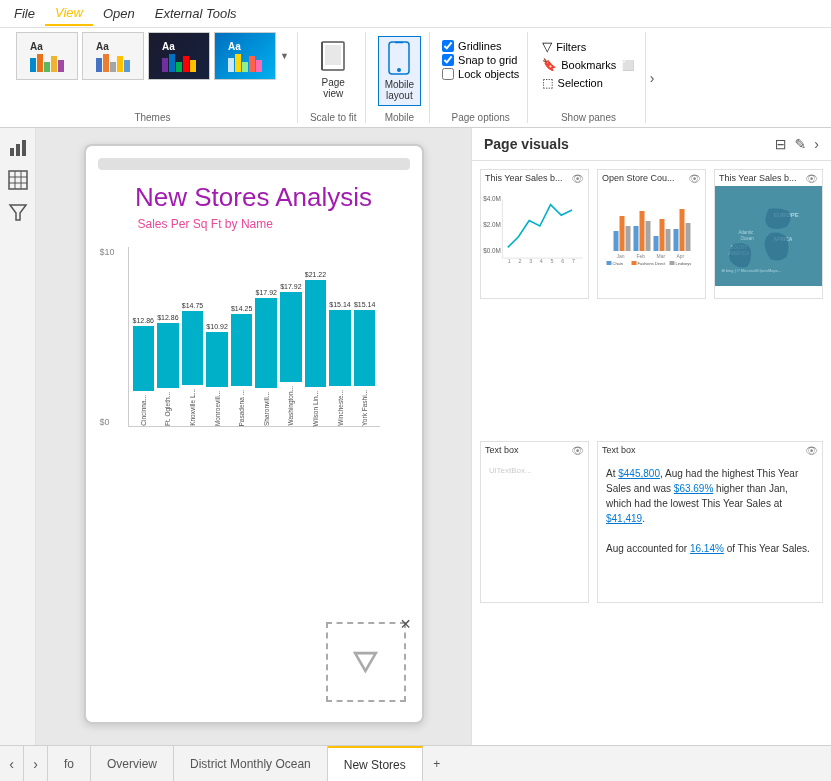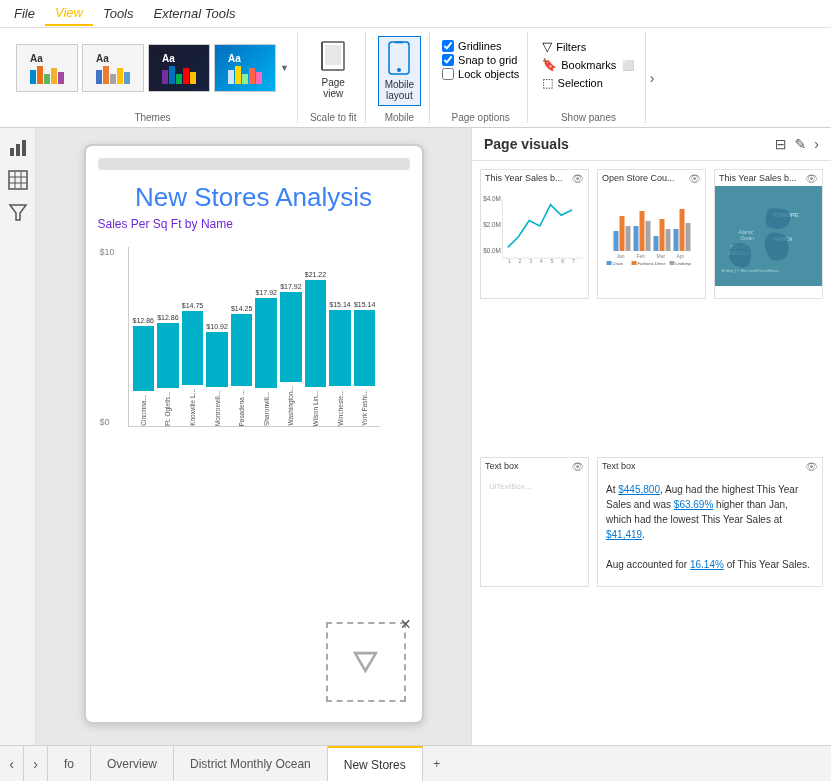--- a/index.html
+++ b/index.html
@@ -8,21 +8,21 @@
     
     .menu-bar { display: flex; align-items: center; background: #fff; border-bottom: 1px solid #e0e0e0; height: 28px; padding: 0 4px; }
     .menu-item { padding: 4px 10px; font-size: 13px; cursor: pointer; color: #333; font-style: italic; }
     .menu-item.active { color: #ffc000; border-bottom: 2px solid #ffc000; }
 
     
     .ribbon { background: #fff; border-bottom: 1px solid #d0d0d0; display: flex; align-items: stretch; padding: 4px 8px; gap: 4px; min-height: 100px; }
     .ribbon-group { display: flex; flex-direction: column; align-items: center; border-right: 1px solid #e0e0e0; padding: 0 8px; gap: 4px; }
     .ribbon-group:last-child { border-right: none; }
     .ribbon-group-label { font-size: 10px; color: #666; margin-top: auto; padding-top: 2px; }
-    .ribbon-row { display: flex; align-items: center; gap: 4px; margin-top: 12px; }
+    .ribbon-row { display: flex; align-items: center; gap: 4px; }
     .theme-btn { width: 62px; height: 48px; border: 1px solid #ccc; cursor: pointer; display: flex; align-items: center; justify-content: center; font-size: 10px; background: #f9f9f9; }
     .theme-dark { background: linear-gradient(135deg, #1a1a2e 0%, #16213e 100%); color: white; }
     .ribbon-btn { display: flex; flex-direction: column; align-items: center; padding: 4px 6px; cursor: pointer; font-size: 10px; color: #333; border: 1px solid transparent; min-width: 40px; }
     .ribbon-btn.active { background: #e8f0fe; border-color: #0078d4; }
     .ribbon-btn-icon { font-size: 22px; line-height: 1; }
     .ribbon-checkbox-group { display: flex; flex-direction: column; gap: 2px; }
     .ribbon-checkbox { display: flex; align-items: center; gap: 4px; font-size: 11px; cursor: pointer; }
     .ribbon-checkbox input { width: 12px; height: 12px; }
     .show-panes-group { display: flex; flex-direction: column; gap: 2px; }
     .show-pane-item { display: flex; align-items: center; gap: 4px; font-size: 11px; cursor: pointer; padding: 1px 2px; }
@@ -34,22 +34,22 @@
 
     
     .left-sidebar { width: 36px; background: #f3f3f3; border-right: 1px solid #e0e0e0; display: flex; flex-direction: column; align-items: center; padding: 8px 0; gap: 8px; }
     .sidebar-icon { width: 24px; height: 24px; display: flex; align-items: center; justify-content: center; cursor: pointer; color: #555; font-size: 14px; }
 
     
     .canvas-area { flex: 1; background: #e8e8e8; display: flex; flex-direction: column; overflow: hidden; }
     .canvas-inner { flex: 1; display: flex; align-items: flex-start; justify-content: center; padding: 16px; overflow: auto; }
     .mobile-frame { background: white; border: 2px solid #ccc; border-radius: 8px; width: 340px; min-height: 580px; padding: 12px; box-shadow: 0 2px 8px rgba(0,0,0,0.15); position: relative; }
     .mobile-header-bar { background: #e0e0e0; height: 12px; border-radius: 4px; margin-bottom: 12px; }
-    .chart-title { font-size: 26px; color: #3b82f6; font-weight: 300; margin-bottom: 4px; text-align: center; }
-    .chart-subtitle { font-size: 12px; color: #6d28d9; margin-bottom: 16px; }
+    .chart-title { font-size: 26px; color: #a21caf; font-weight: 300; margin-bottom: 4px; text-align: center; }
+    .chart-subtitle { font-size: 12px; color: #ec4899; margin-bottom: 16px; margin-left: 40px; }
     .bar-chart { height: 180px; display: flex; align-items: flex-end; gap: 3px; padding: 0 4px; position: relative; border-left: 1px solid #ccc; border-bottom: 1px solid #ccc; }
     .bar-col { display: flex; flex-direction: column; align-items: center; flex: 1; }
     .bar-value { font-size: 7px; color: #333; margin-bottom: 2px; }
     .bar { background: #00b0c8; width: 100%; }
     .bar-label { font-size: 6.5px; color: #555; writing-mode: vertical-rl; transform: rotate(180deg); margin-top: 4px; text-align: center; }
     .y-axis-labels { position: absolute; left: -28px; top: 0; height: 100%; display: flex; flex-direction: column; justify-content: space-between; font-size: 9px; color: #888; }
     .filter-widget { position: absolute; right: 16px; bottom: 20px; width: 80px; height: 80px; border: 2px dashed #aaa; display: flex; align-items: center; justify-content: center; }
     .filter-icon { font-size: 32px; color: #aaa; }
     .filter-close { position: absolute; top: -8px; right: -8px; font-size: 14px; color: #555; cursor: pointer; }
 
@@ -59,38 +59,38 @@
     .right-panel-title { font-size: 14px; font-weight: 600; color: #333; }
     .right-panel-actions { display: flex; gap: 8px; }
     .panel-action-btn { cursor: pointer; color: #555; font-size: 14px; }
     .visuals-grid { display: grid; grid-template-columns: 1fr 1fr 1fr; gap: 8px; padding: 8px; flex: 1; overflow-y: auto; }
     .visual-card { border: 1px solid #e0e0e0; background: white; cursor: pointer; position: relative; height: 130px; overflow: hidden; }
     .visual-card-title { font-size: 9px; color: #333; padding: 3px 4px; font-weight: 500; white-space: nowrap; overflow: hidden; text-overflow: ellipsis; }
     .visual-card-eye { position: absolute; top: 3px; right: 4px; font-size: 10px; color: #888; }
     .visual-content { width: 100%; height: 100px; overflow: hidden; }
     .line-chart-mini { width: 100%; height: 80px; }
     .map-visual { width: 100%; height: 100px; background: #4a90a4; display: flex; align-items: center; justify-content: center; color: white; font-size: 9px; position: relative; overflow: hidden; }
-    .textbox-card { height: 130px; }
+    .textbox-card { height: 162px; }
     .textbox-content { padding: 4px; font-size: 7.5px; color: #333; line-height: 1.4; }
     .textbox-content a { color: #0078d4; text-decoration: underline; }
 
     
     .bottom-tabs { height: 36px; background: #f3f3f3; border-top: 1px solid #d0d0d0; display: flex; align-items: stretch; }
     .tab-nav-btn { width: 24px; display: flex; align-items: center; justify-content: center; cursor: pointer; color: #555; font-size: 14px; border-right: 1px solid #d0d0d0; }
     .tab { padding: 0 16px; display: flex; align-items: center; font-size: 12px; cursor: pointer; color: #555; border-right: 1px solid #d0d0d0; }
     .tab.active { background: white; color: #333; font-weight: 500; border-top: 2px solid #ffc000; }
     .tab-add { width: 28px; display: flex; align-items: center; justify-content: center; cursor: pointer; color: #555; }
   </style>
 </head>
 <body>
 
 <div class="menu-bar">
   <span class="menu-item">File</span>
   <span class="menu-item active">View</span>
-  <span class="menu-item">Tools</span>
+  <span class="menu-item">Open</span>
   <span class="menu-item">External Tools</span>
 </div>
 
 <div class="ribbon">
 
   <div class="ribbon-group">
     <div class="ribbon-row">
 
       <div class="theme-btn" style="background:#f5f5f5;">
         <div style="display:flex;flex-direction:column;align-items:flex-start;gap:2px;padding:3px;">

